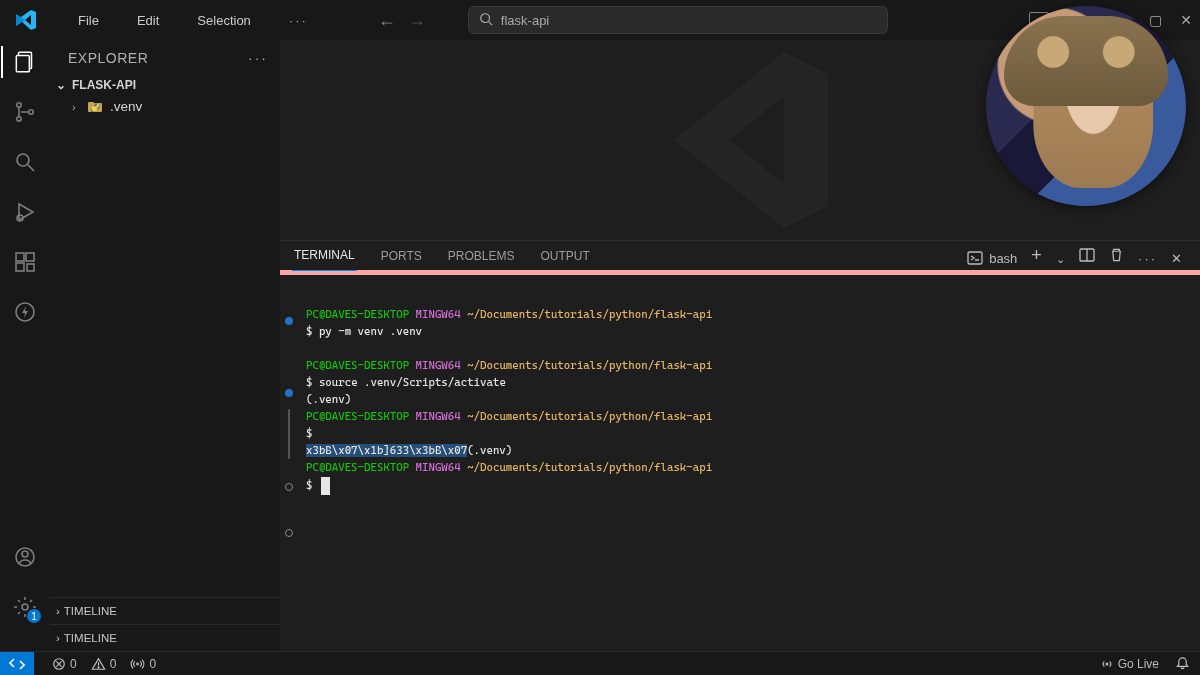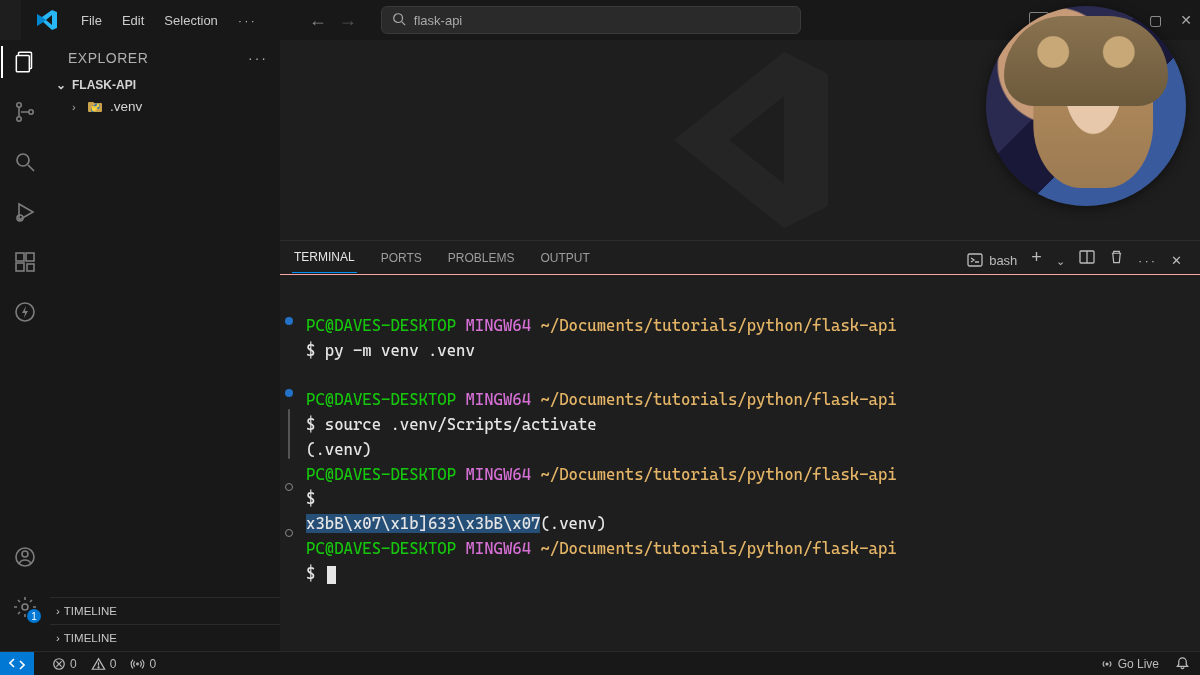--- a/index.html
+++ b/index.html
@@ -1,20 +1,20 @@
 <!DOCTYPE html>
 <html><head>
 <meta charset="utf-8">
 <style>
   * { box-sizing: border-box; margin: 0; padding: 0; }
   html, body { width: 1200px; height: 675px; overflow: hidden; background: #1e1e1e; font-family: -apple-system, "Segoe UI", sans-serif; color: #ccc; }
   .root { display: flex; flex-direction: column; width: 100%; height: 100%; }
 
   
-  .titlebar { height: 40px; background: #181818; display: flex; align-items: center; padding: 0 8px; gap: 4px; color: #ccc; font-size: 13px; margin-left: 21px; }
+  .titlebar { height: 40px; background: #181818; display: flex; align-items: center; padding: 0 8px; gap: 22px; color: #ccc; font-size: 13px; }
   .titlebar .vs-logo { width: 24px; height: 24px; margin: 0 10px 0 6px; display:flex; align-items:center; }
   .titlebar .menu-item { padding: 4px 8px; color: #ccc; border-radius: 4px; cursor: default; }
   .titlebar .ellipsis { padding: 4px 8px; color:#aaa; letter-spacing:2px; }
   .titlebar .nav-arrows { margin-left: 40px; display:flex; gap:12px; color:#888; }
   .titlebar .nav-arrows span { font-size:18px; cursor:pointer; }
   .searchbox { flex: 0 0 420px; margin-left: 20px; height: 28px; background: #2a2a2a; border: 1px solid #3a3a3a; border-radius: 6px; display:flex; align-items:center; padding: 0 10px; color:#aaa; gap:8px; font-size:13px; }
   .titlebar-right { margin-left:auto; display:flex; align-items:center; gap:10px; color:#888; }
   .layout-icons { display:flex; gap:4px; }
   .layout-icons .licon { width:20px; height:16px; border:1px solid #888; border-radius:2px; position:relative; }
   .layout-icons .licon.split::after { content:""; position:absolute; left:50%; top:0; bottom:0; border-left:1px solid #888; }
@@ -48,28 +48,28 @@
   
   .main-col { flex:1; display:flex; flex-direction:column; background:#1e1e1e; min-width:0; }
 
   
   .editor-empty { height:200px; position:relative; background:#1e1e1e; overflow:hidden; }
   .watermark-x { position:absolute; top:50%; left:50%; transform:translate(-50%,-50%); width:220px; height:220px; opacity:0.03; }
   .watermark-x svg { width:100%; height:100%; }
 
   
   .panel { flex:1; display:flex; flex-direction:column; border-top:1px solid #2d2d2d; min-height:0; }
-  .panel-tabs { height:34px; display:flex; align-items:center; gap:22px; padding:0 18px 0 12px; font-size:12px; color:#9d9d9d; border-bottom:1px solid #fca5a5; }
+  .panel-tabs { height:34px; display:flex; align-items:center; gap:22px; padding:0 18px 0 12px; font-size:12px; color:#9d9d9d; border-bottom:5px solid #fca5a5; }
   .panel-tab { padding:8px 2px; cursor:pointer; }
   .panel-tab.active { color:#e6e6e6; border-bottom:1px solid #0090f1; }
   .panel-tabs-right { margin-left:auto; display:flex; align-items:flex-end; gap:14px; color:#bcbcbc; font-size:13px; }
   .panel-tabs-right .shell-label { display:flex; align-items:center; gap:6px; }
   .panel-tabs-right .icon-thin { cursor:pointer; color:#bcbcbc; }
 
-  .terminal { flex:1; overflow:hidden; padding: 14px 14px 0 6px; font-family: "Cascadia Mono","Consolas",monospace; font-size:16px; line-height:1.55; color:#ddd; position:relative; }
+  .terminal { flex:1; overflow:hidden; padding: 14px 14px 0 6px; font-family: "Cascadia Mono","Consolas",monospace; font-size:11px; line-height:1.55; color:#ddd; position:relative; }
   .terminal .gutter { position:absolute; left:0; top:0; bottom:0; width:18px; }
   .terminal .dot { width:8px; height:8px; border-radius:50%; background:#2472c8; position:absolute; left:5px; }
   .terminal .obar { width:8px; height:8px; border-radius:50%; border:1.3px solid #888; position:absolute; left:5px; background:transparent; }
   .terminal .vbar { width:2px; border-radius:1px; background:#555; position:absolute; left:8px; }
   .terminal-lines { margin-left:20px; white-space:pre; }
   .c-green { color:#16c60c; }
   .c-pink  { color:#d670d6; }
   .c-gold  { color:#e5b567; }
   .c-white { color:#e6e6e6; }
   .c-sel   { background:#264f78; color:#e6e6e6; }

